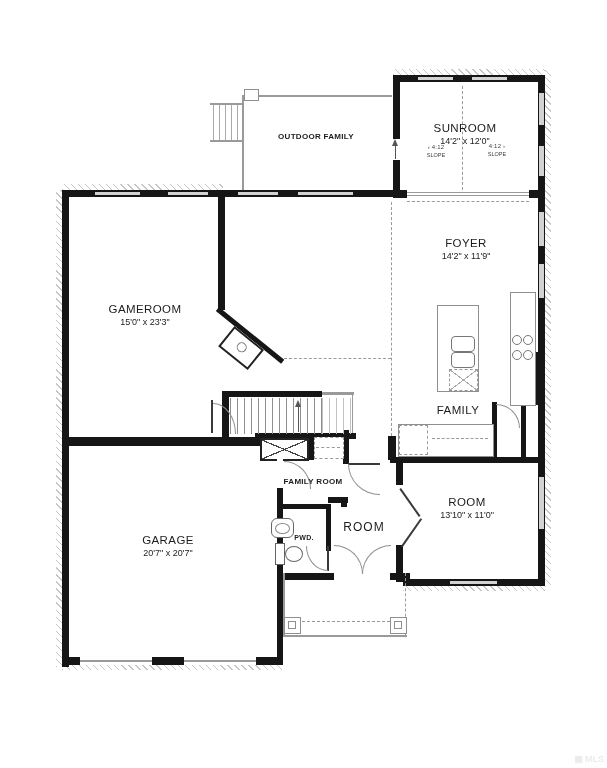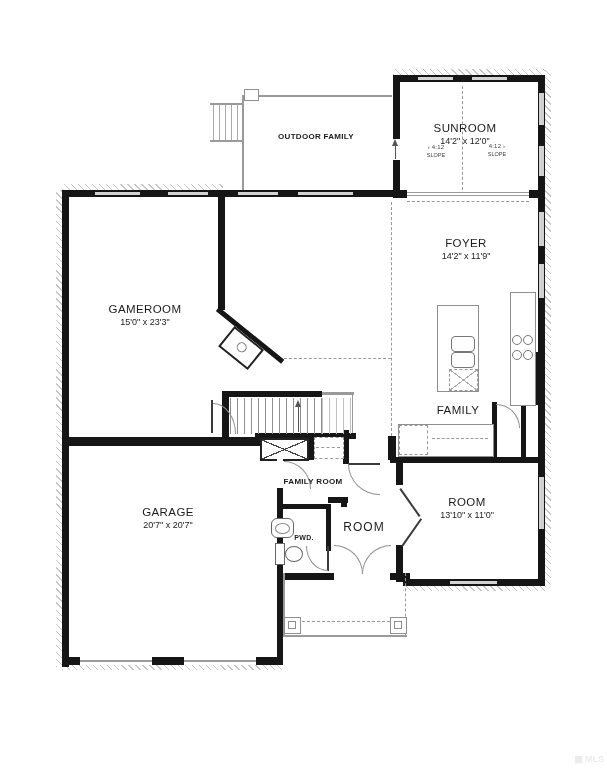--- a/index.html
+++ b/index.html
@@ -226,21 +226,21 @@
   <div class="lbl" style="left:364px;top:527px">
     <div class="rn big" style="letter-spacing:1px">ROOM</div>
   </div>
   <div class="lbl" style="left:304px;top:538px">
     <div class="rn small" style="font-size:7px">PWD.</div>
   </div>
   <div class="lbl" style="left:467px;top:508px">
     <div class="rn">ROOM</div>
     <div class="rd">13'10" x 11'0"</div>
   </div>
-  <div class="lbl" style="left:168px;top:518px">
+  <div class="lbl" style="left:168px;top:546px">
     <div class="rn">GARAGE</div>
     <div class="rd">20'7" x 20'7"</div>
   </div>
 
   <div class="watermark">
     <span>▦</span>
     <span>MLS</span>
   </div>
 
 </div>

